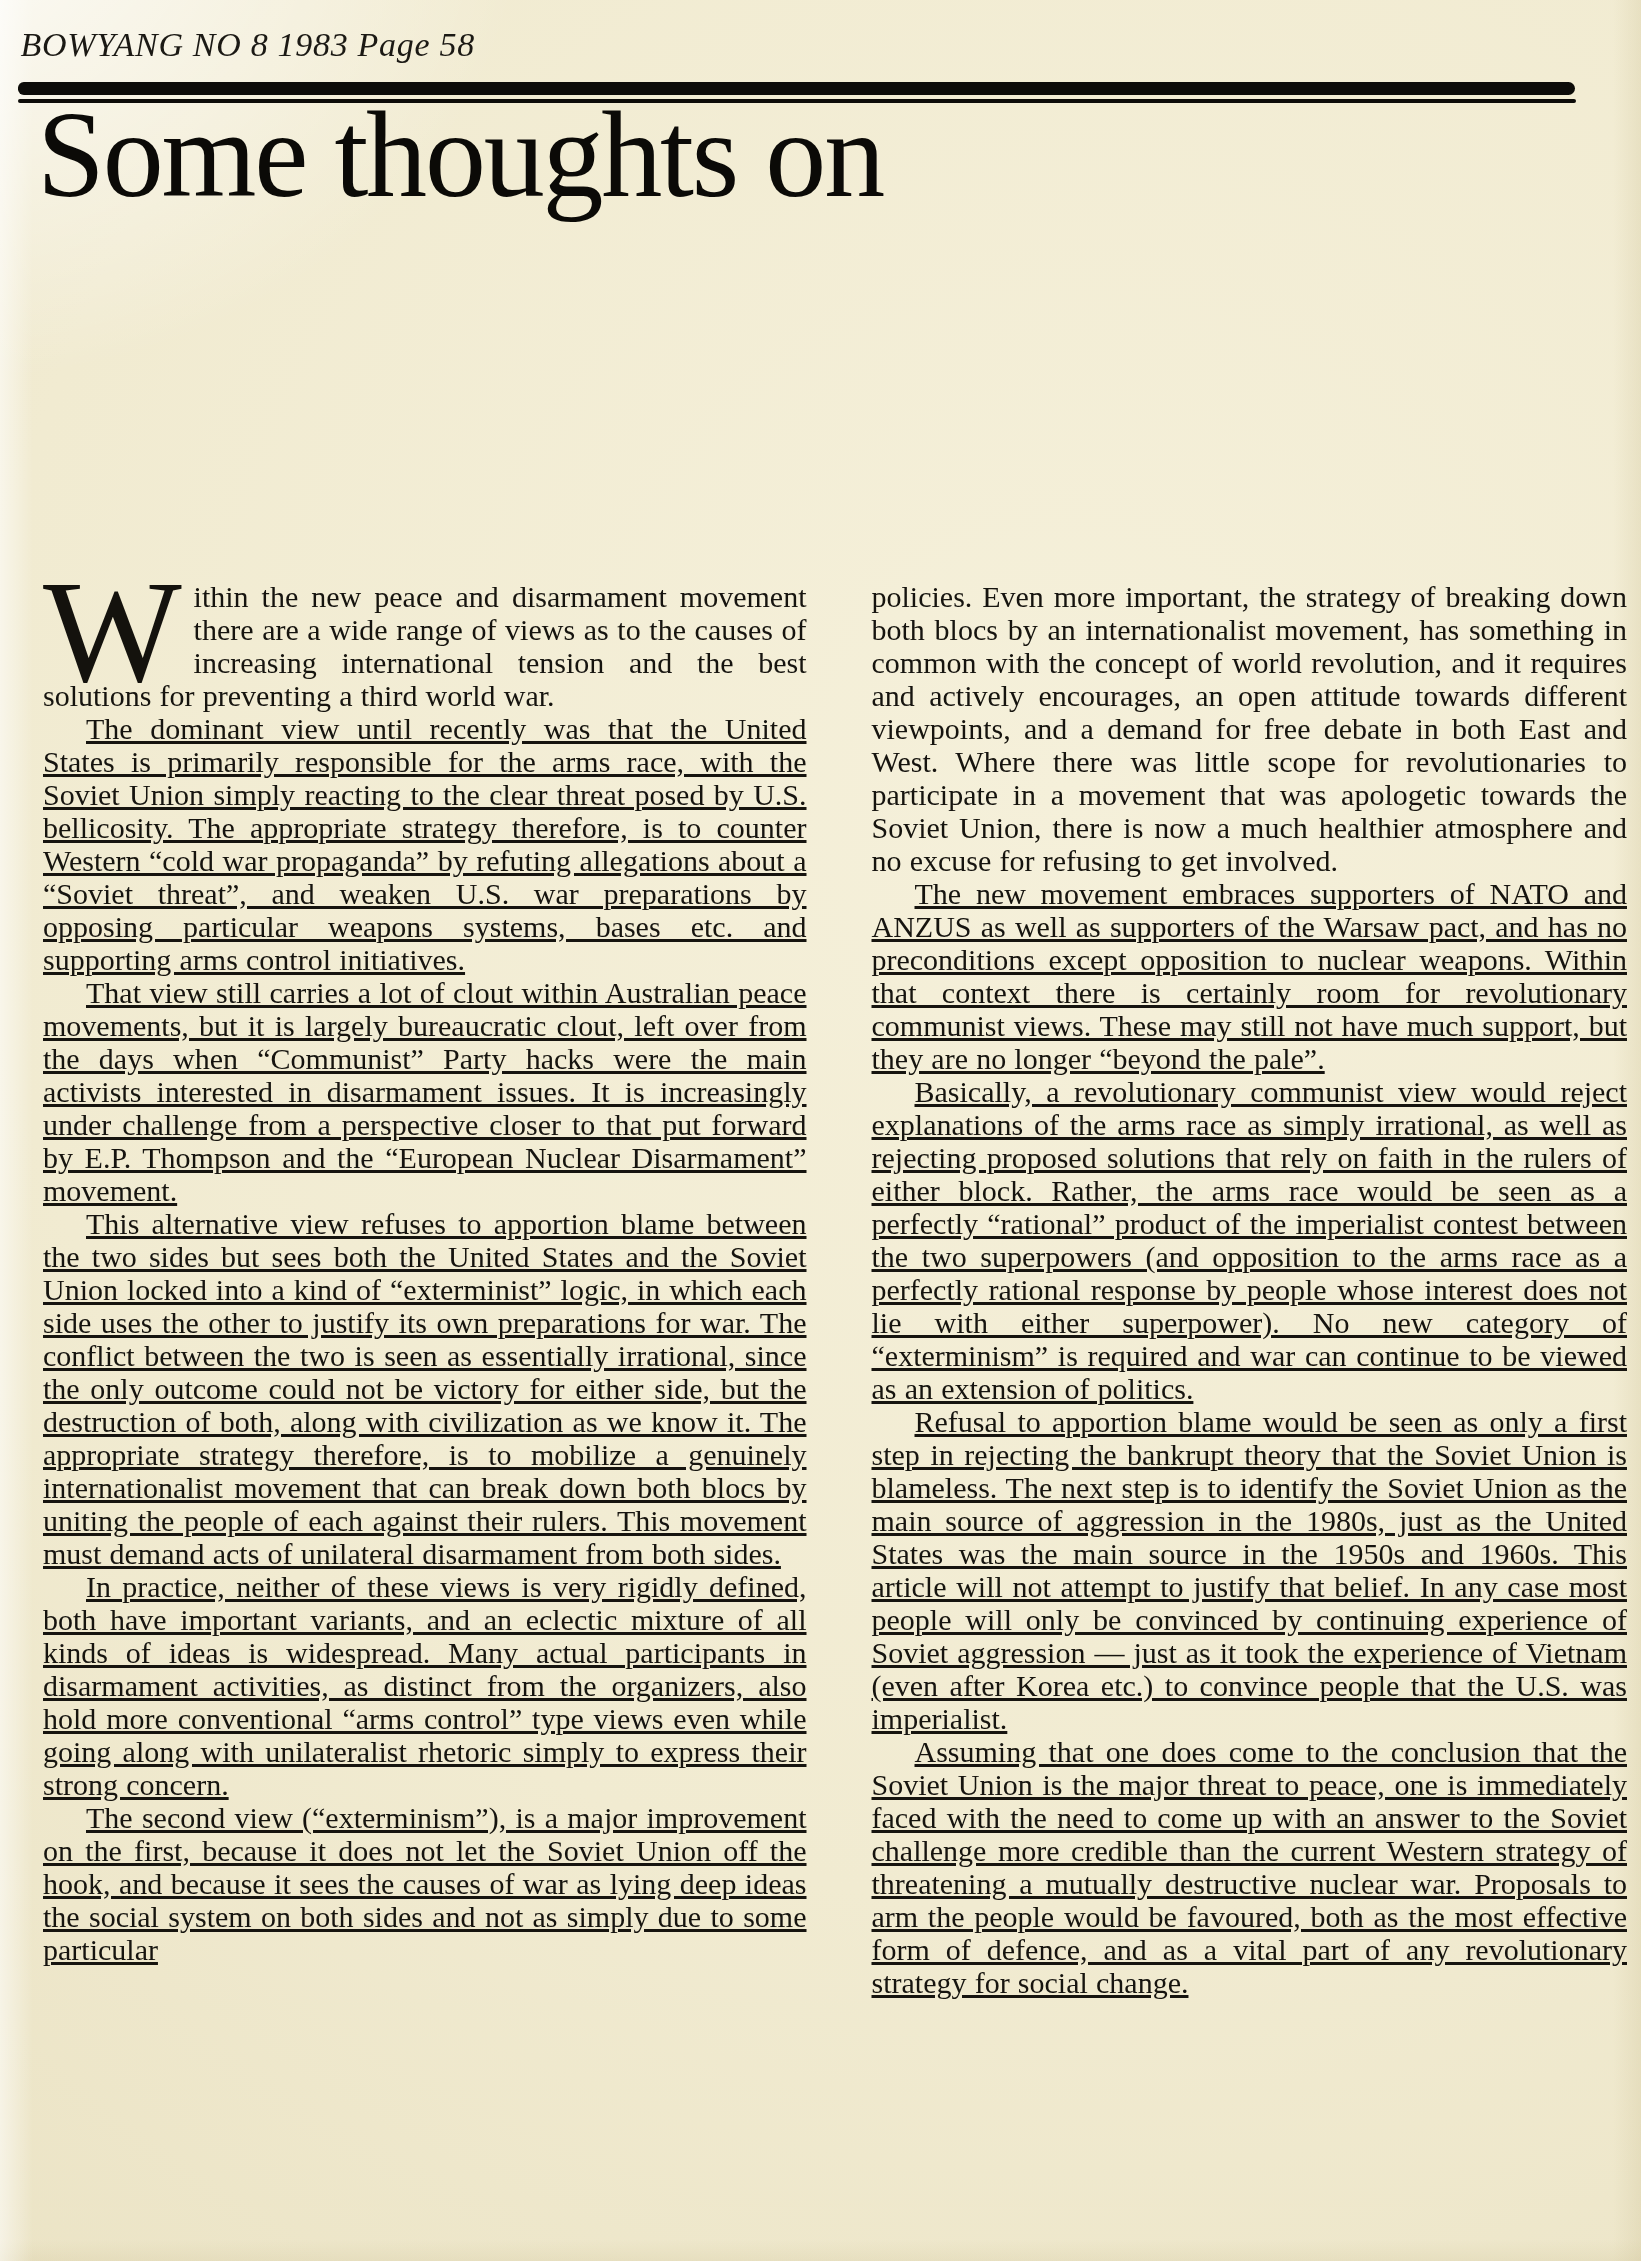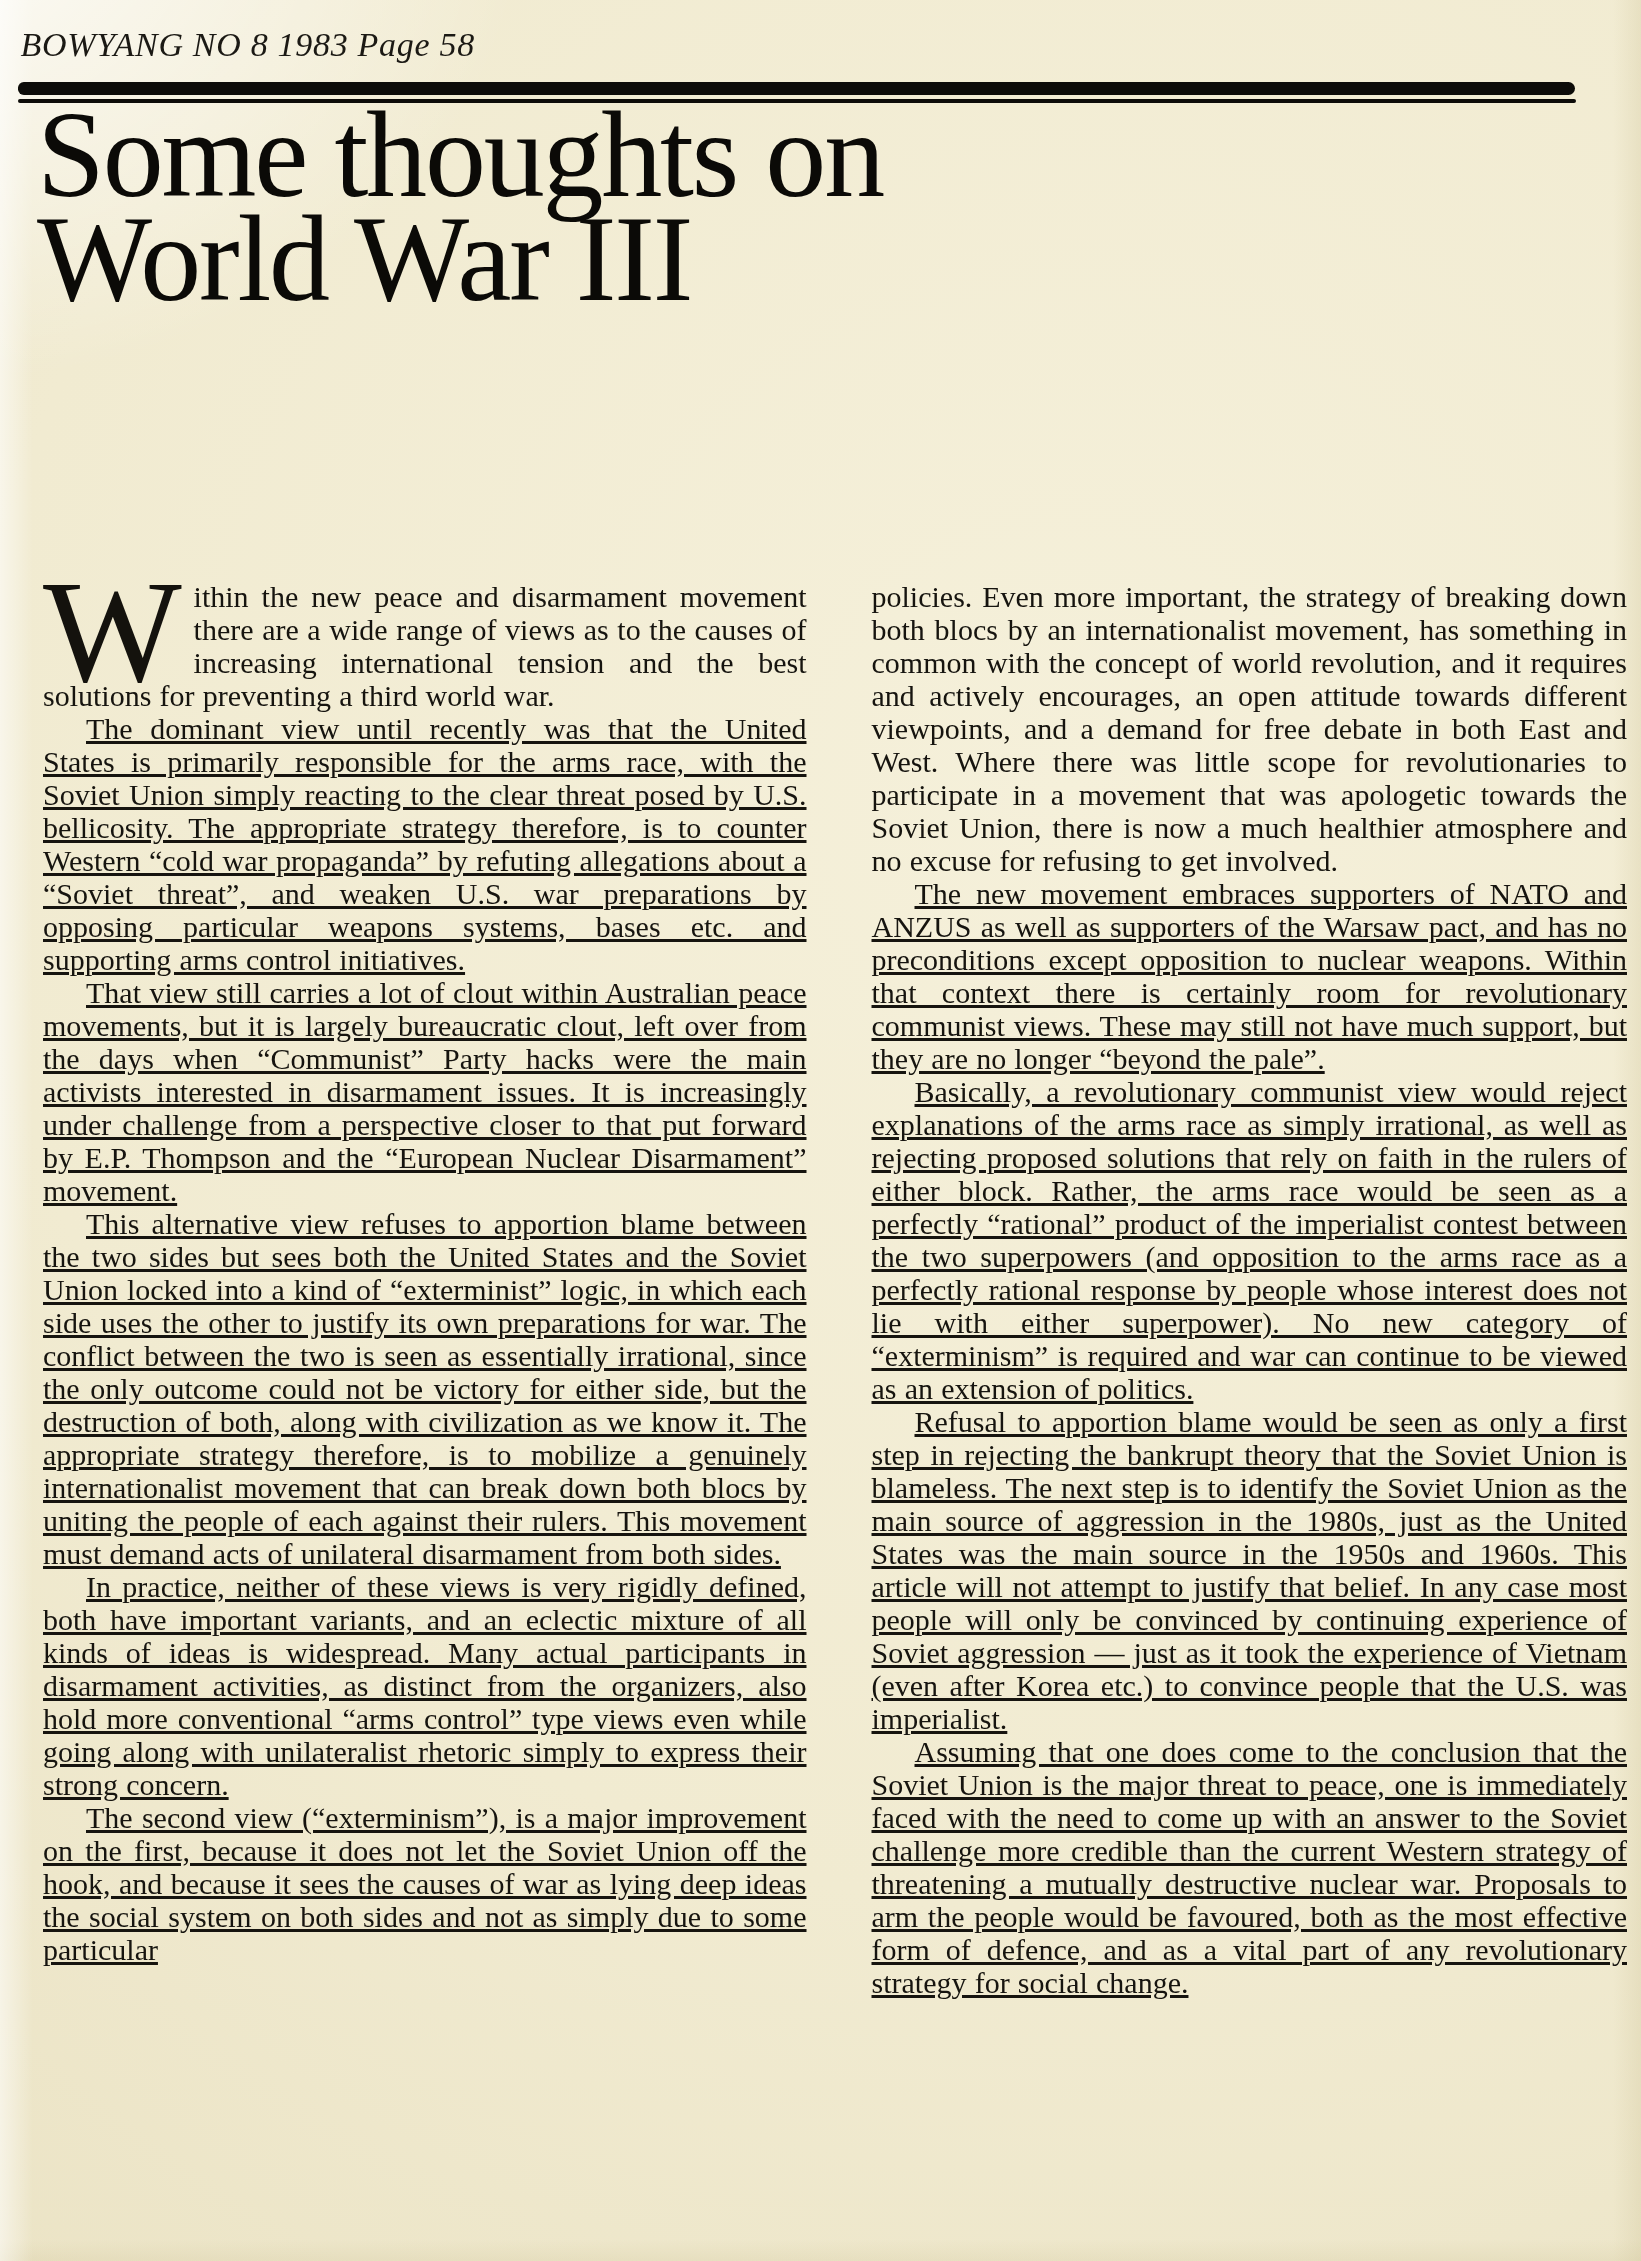--- a/index.html
+++ b/index.html
@@ -70,21 +70,21 @@
 </head>
 <body>
 
 <div class="page">
 
   <div class="running-head">BOWYANG NO 8 1983 Page 58</div>
 
   <div class="rule-thick"></div>
   <div class="rule-thin"></div>
 
-  <h1 class="title"><span>Some thoughts on</span><br><span>World War III</span></h1>
+  <h1 class="title"><span>Some thoughts on</span><br></h1>
 
 
   <div class="columns">
 
     <div class="col left">
       <p><span class="dropcap">W</span><span>ithin the new peace and disarmament movement there are a wide range of views as to the causes of increasing international tension and the best solutions for preventing a third world war.</span></p>
       <p class="indent">The dominant view until recently was that the United States is primarily responsible for the arms race, with the Soviet Union simply reacting to the clear threat posed by U.S. bellicosity. The appropriate strategy therefore, is to counter Western “cold war propaganda” by refuting allegations about a “Soviet threat”, and weaken U.S. war preparations by opposing particular weapons systems, bases etc. and supporting arms control initiatives.</p>
       <p class="indent">That view still carries a lot of clout within Australian peace movements, but it is largely bureaucratic clout, left over from the days when “Communist” Party hacks were the main activists interested in disarmament issues. It is increasingly under challenge from a perspective closer to that put forward by E.P. Thompson and the “European Nuclear Disarmament” movement.</p>
       <p class="indent">This alternative view refuses to apportion blame between the two sides but sees both the United States and the Soviet Union locked into a kind of “exterminist” logic, in which each side uses the other to justify its own preparations for war. The conflict between the two is seen as essentially irrational, since the only outcome could not be victory for either side, but the destruction of both, along with civilization as we know it. The appropriate strategy therefore, is to mobilize a genuinely internationalist movement that can break down both blocs by uniting the people of each against their rulers. This movement must demand acts of unilateral disarmament from both sides.</p>
       <p class="indent">In practice, neither of these views is very rigidly defined, both have important variants, and an eclectic mixture of all kinds of ideas is widespread. Many actual participants in disarmament activities, as distinct from the organizers, also hold more conventional “arms control” type views even while going along with unilateralist rhetoric simply to express their strong concern.</p>

